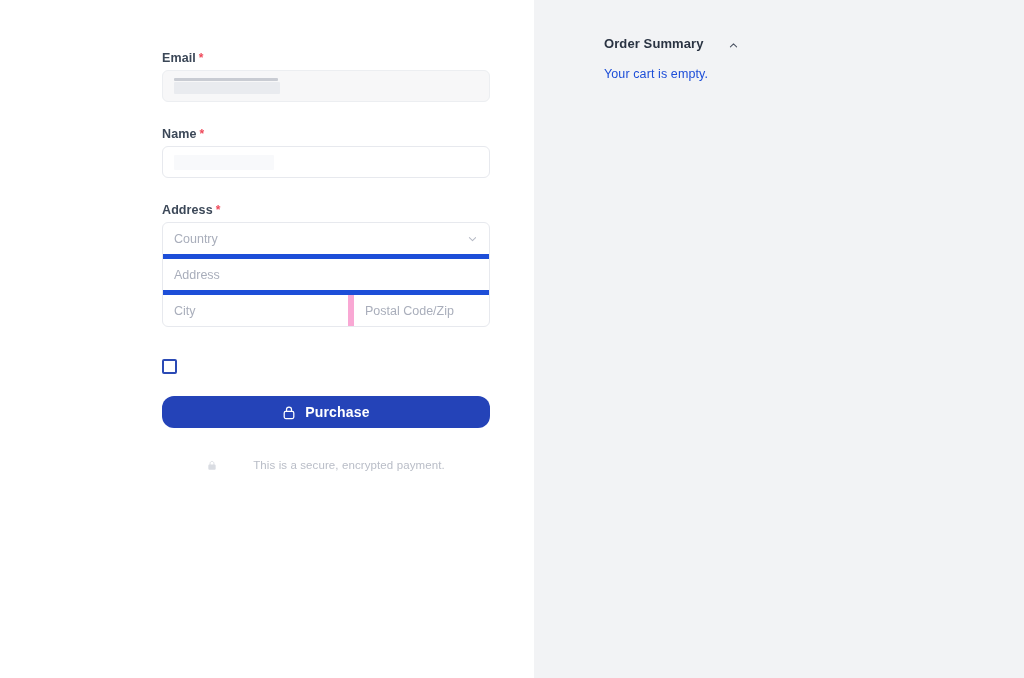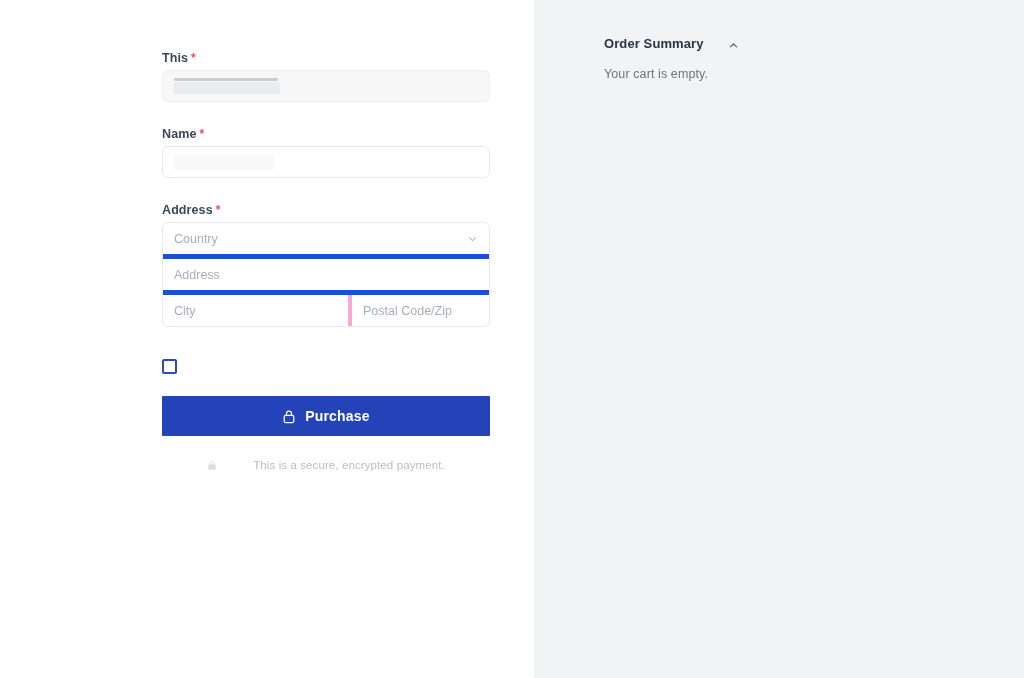--- a/index.html
+++ b/index.html
@@ -128,21 +128,21 @@
     flex: 1 1 auto;
     display: flex;
     align-items: center;
     padding: 0 11px;
     font-size: 12.5px;
     color: #a9aebb;
     position: relative;
     min-width: 0;
   }
   .addr-cell.with-divider {
-    border-right: 4px solid #f9a8d4;
+    border-right: 6px solid #f9a8d4;
     flex: 0 0 163px;
   }
   .chevron-dn {
     position: absolute;
     right: 11px;
     top: 50%;
     transform: translateY(-50%);
     display: block;
     line-height: 0;
   }
@@ -175,24 +175,24 @@
   .terms-star {
     color: #ef4a5b;
     margin-left: 3px;
     font-size: 12px;
   }
 
   
   .purchase-btn {
     box-sizing: border-box;
     width: 328px;
-    height: 40px;
+    height: 32px;
     background: #2443b8;
     border: none;
-    border-radius: 1px;
+    border-radius: 12px;
     color: #ffffff;
     font-size: 14px;
     font-weight: 700;
     font-family: "Liberation Sans", sans-serif;
     display: flex;
     align-items: center;
     justify-content: center;
     gap: 9px;
     cursor: pointer;
     letter-spacing: 0.2px;
@@ -233,35 +233,35 @@
   }
   .summary-title {
     font-size: 13px;
     font-weight: 700;
     color: #2a3342;
     letter-spacing: 0.1px;
   }
   .summary-empty {
     margin-top: 16px;
     font-size: 12.5px;
-    color: #737373;
+    color: #1d4ed8;
     letter-spacing: 0.1px;
   }
 </style>
 </head>
 <body>
 
 <div id="page">
 
   <div class="form-column">
     <div class="form-inner">
 
       <div class="field-block" style="position:absolute; left:0; top:51px; width:328px;">
         <label class="field-label">
-          <span>This</span><span class="req-star">*</span>
+          <span>Email</span><span class="req-star">*</span>
         </label>
       </div>
       <div class="input-box loading-dark" style="position:absolute; left:0; top:70px;">
         <div class="skeleton-wrap">
           <div class="sk-line"></div>
           <div class="sk-block"></div>
         </div>
       </div>
 
       <div class="field-block" style="position:absolute; left:0; top:127px; width:328px;">

